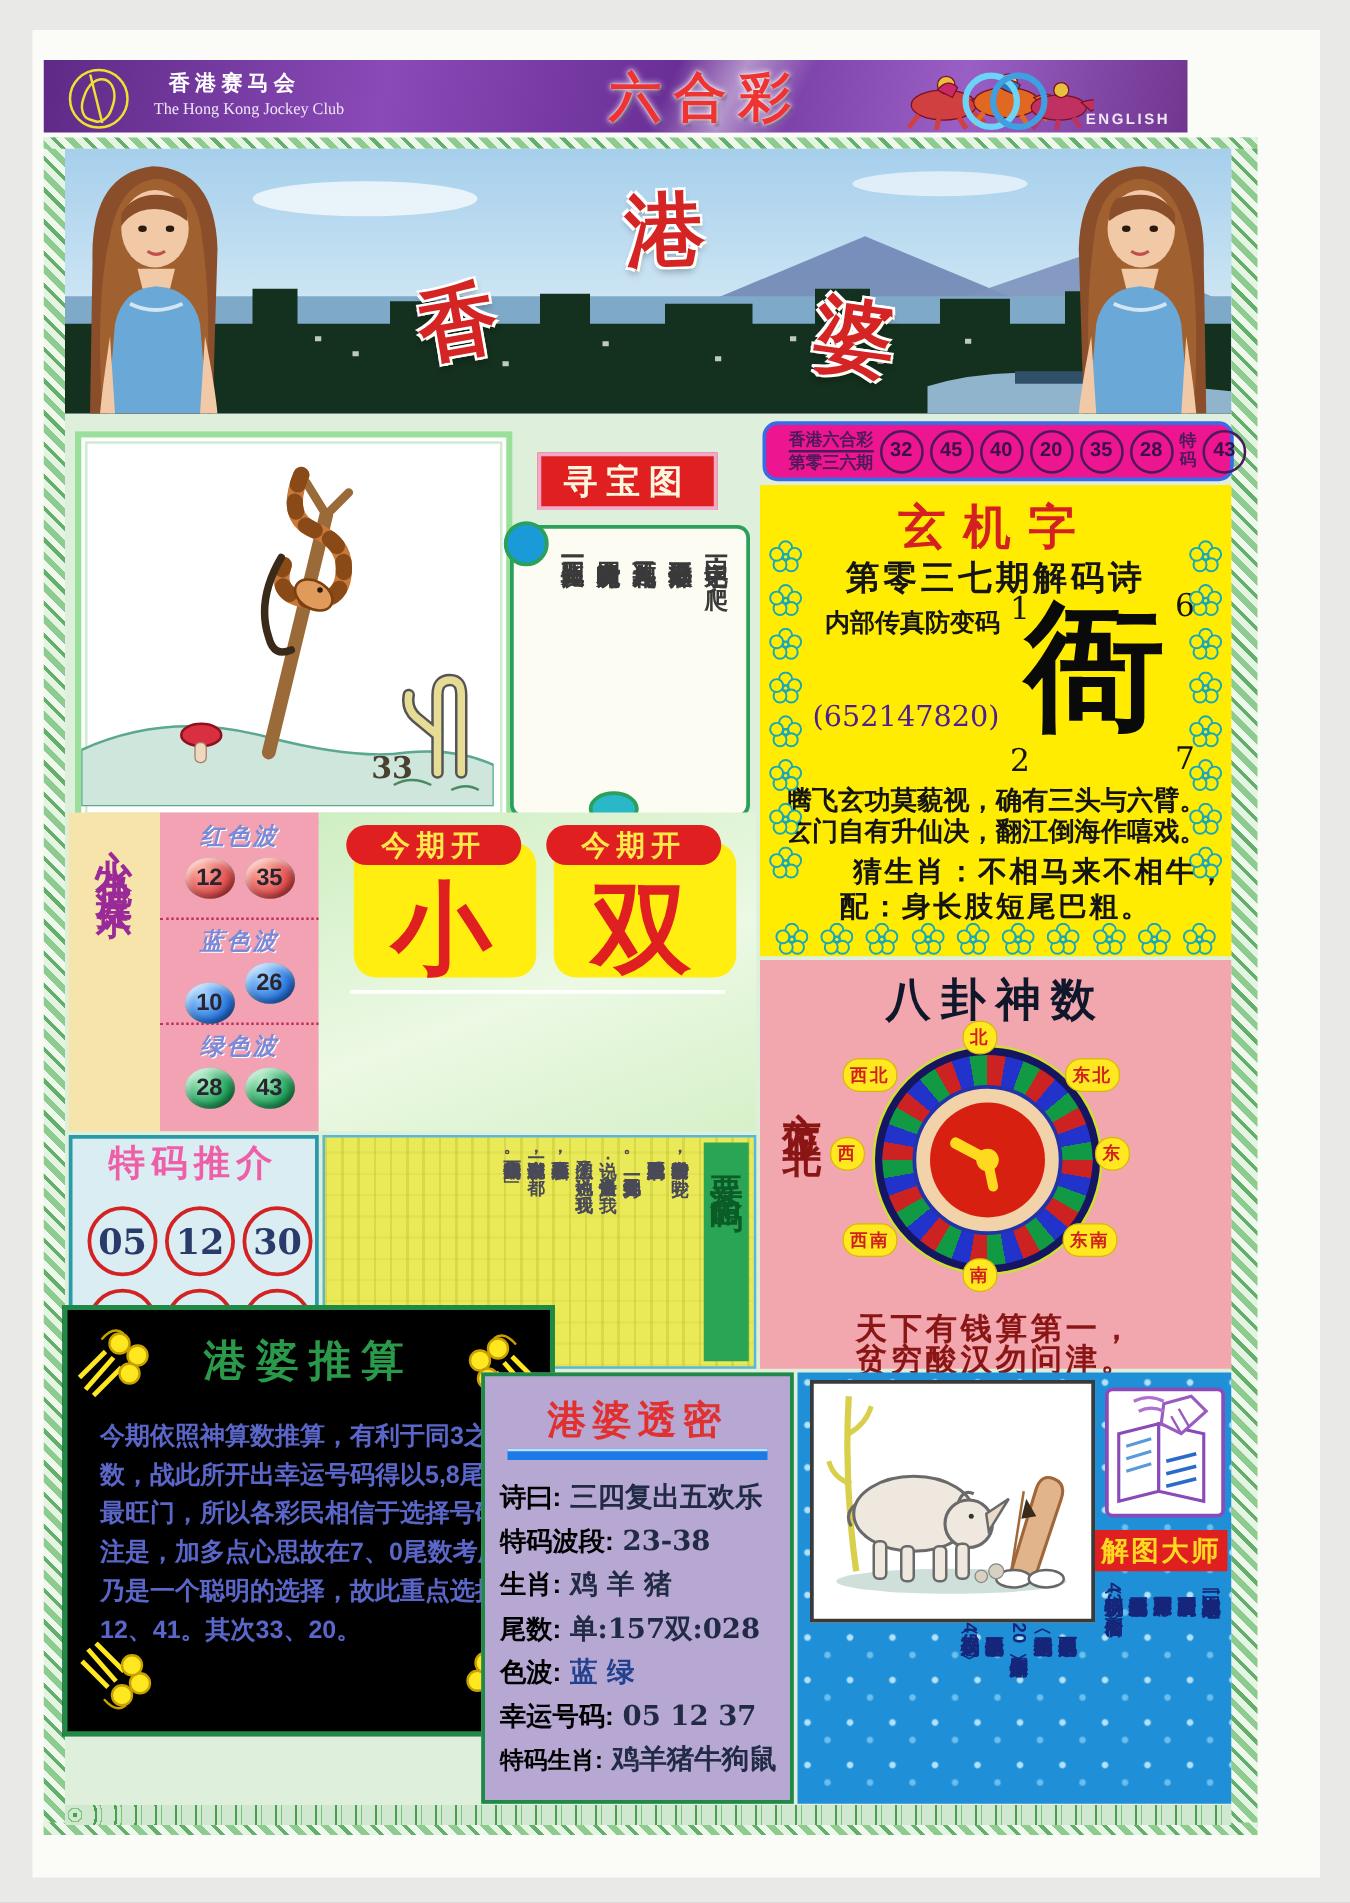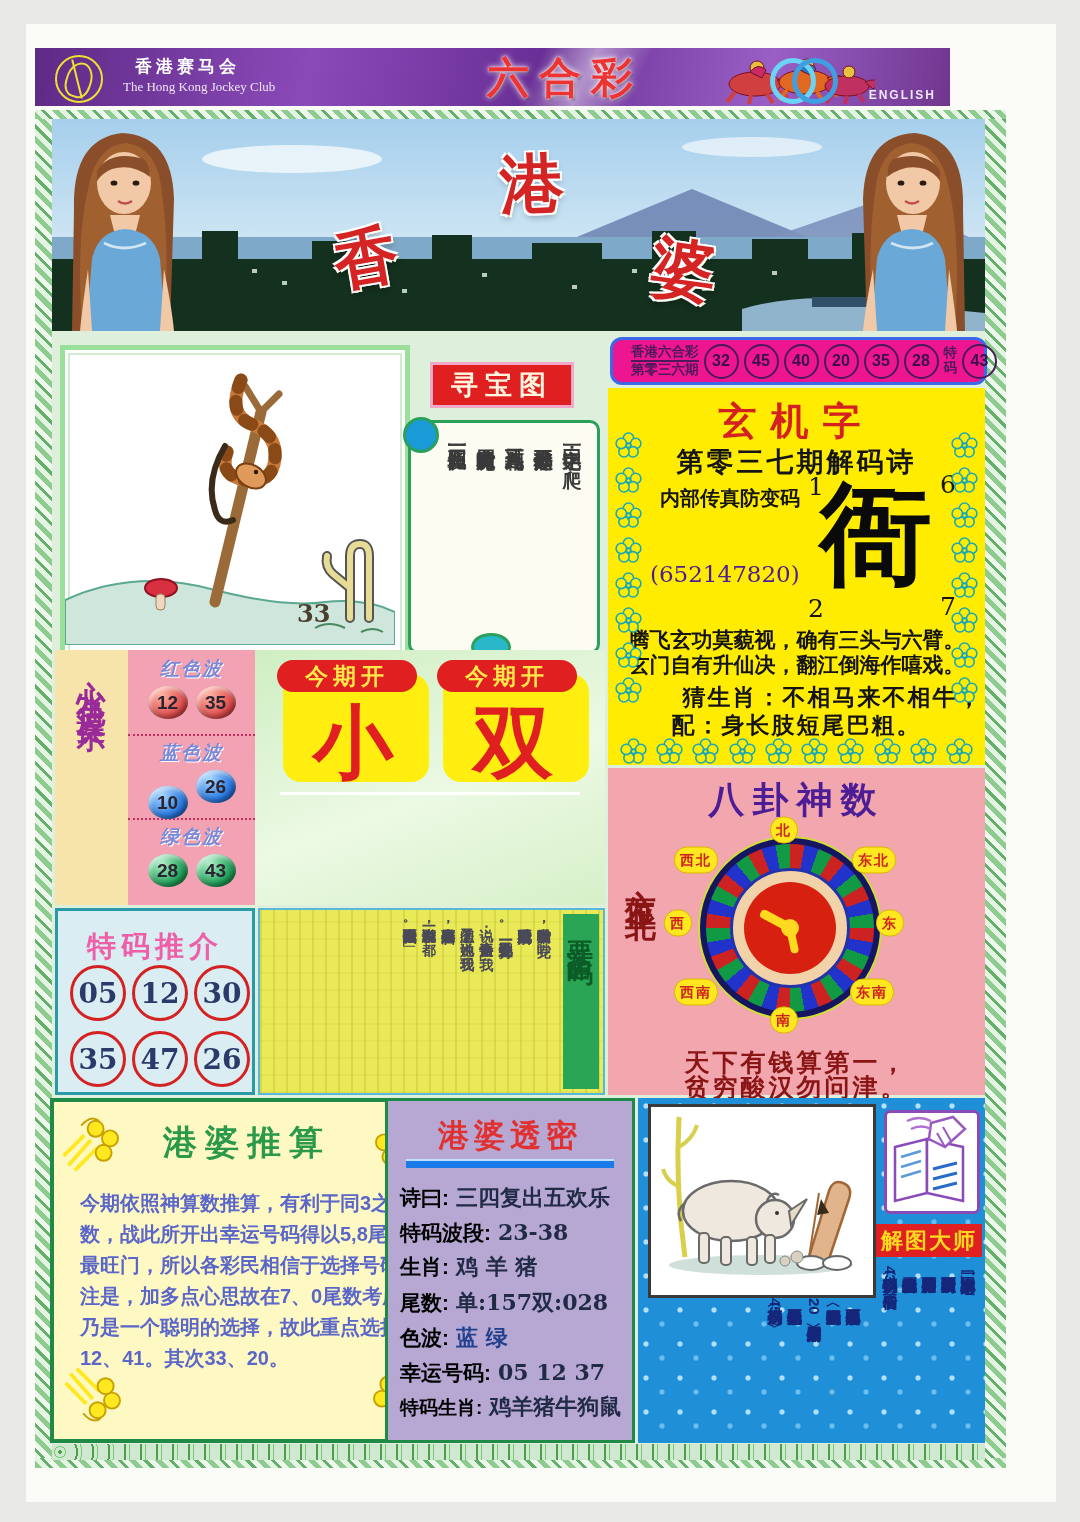--- a/index.html
+++ b/index.html
@@ -69,43 +69,43 @@
   .draw{left:255px;top:650px;width:350px;height:255px;background:linear-gradient(160deg,#cfeec2,#ecf9e4 55%,#d6f0c8);}
   .dbox{position:absolute;top:10px;width:152px;height:122px;}
   .dbox .yellow{position:absolute;left:6px;top:14px;right:0;bottom:0;background:#ffee10;border-radius:18px;}
   .dbox .pill{position:absolute;left:0;top:0;width:140px;height:32px;background:#e02020;border-radius:16px;color:#ffe84a;font-size:23px;font-weight:bold;letter-spacing:5px;display:flex;align-items:center;justify-content:center;}
   .dbox .bigch{position:absolute;left:0;right:0;top:30px;text-align:center;font-size:80px;font-weight:bold;color:#e02020;font-family:"DejaVu Serif",serif;}
   .dline{position:absolute;left:25px;top:142px;width:300px;height:3px;background:#fff;}
   .lucky{position:absolute;left:42px;top:150px;font-size:23px;font-weight:bold;color:#3a6ad8;line-height:27px;letter-spacing:2px;}
   .lucky .v{margin-left:6px;}
   
   .picks{left:55px;top:908px;width:200px;height:187px;background:#d9edf2;border:3px solid #2a9aa8;box-sizing:border-box;}
-  .picks-title{position:absolute;top:16px;width:100%;text-align:center;font-size:29px;font-weight:bold;color:#ee5fa8;letter-spacing:5px;font-family:"DejaVu Serif",serif;}
+  .picks-title{position:absolute;top:0;width:100%;text-align:center;font-size:29px;font-weight:bold;color:#ee5fa8;letter-spacing:5px;font-family:"DejaVu Serif",serif;}
   .pick{position:absolute;width:50px;height:50px;border:3px solid #d42222;border-radius:50%;display:flex;align-items:center;justify-content:center;font-size:28px;font-weight:bold;color:#2a3a6a;font-family:"DejaVu Serif",serif;}
   
   .joke{left:258px;top:908px;width:347px;height:187px;background:#eaea58;border:2px solid #58b8d8;box-sizing:border-box;background-image:repeating-linear-gradient(90deg,rgba(170,170,30,.28) 0 2px,transparent 2px 13px),repeating-linear-gradient(0deg,rgba(200,200,60,.2) 0 2px,transparent 2px 17px);}
   .joke-text{position:absolute;left:10px;top:8px;bottom:8px;right:48px;writing-mode:vertical-rl;font-size:14px;font-weight:bold;color:#4a4a58;line-height:1.12;}
   .joke-text div{margin:0 3.5px;}
   .joke-strip{position:absolute;right:4px;top:4px;bottom:4px;width:36px;background:#2aa455;display:flex;justify-content:center;}
   .joke-strip div{writing-mode:vertical-rl;font-size:26px;font-weight:bold;color:#0c5c28;letter-spacing:7px;margin-top:6px;font-family:"DejaVu Serif",serif;}
   
   .bagua{left:608px;top:768px;width:377px;height:327px;background:#f2a6ae;}
-  .bg-title{position:absolute;top:8px;width:100%;text-align:center;font-size:36px;font-weight:bold;color:#4c1d95;letter-spacing:8px;font-family:"DejaVu Serif",serif;}
+  .bg-title{position:absolute;top:8px;width:100%;text-align:center;font-size:36px;font-weight:bold;color:#0f172a;letter-spacing:8px;font-family:"DejaVu Serif",serif;}
   .bg-note{position:absolute;left:12px;top:96px;writing-mode:vertical-rl;font-size:31px;font-weight:bold;color:#8a1515;letter-spacing:7px;font-family:"DejaVu Serif",serif;}
   .wheel{position:absolute;left:92px;top:70px;width:168px;height:168px;border-radius:50%;border:6px solid #151560;background:repeating-conic-gradient(#cc2222 0 10deg,#2233cc 10deg 20deg,#119944 20deg 30deg);box-shadow:0 0 0 2px #cde22a;}
   .wheel-in{position:absolute;left:24px;top:24px;right:24px;bottom:24px;border-radius:50%;background:#f2d2a8;border:3px solid #2233aa;}
   .wheel-c{position:absolute;left:50%;top:50%;width:92px;height:92px;border-radius:50%;background:#d82010;transform:translate(-50%,-50%);}
   .hand{position:absolute;left:50%;top:50%;background:#ffd820;border-radius:4px;transform-origin:50% 92%;}
   .hand.h1{width:9px;height:36px;transform:translate(-50%,-92%) rotate(-62deg);}
   .hand.h2{width:8px;height:28px;transform:translate(-50%,-92%) rotate(168deg);}
   .hub{position:absolute;left:50%;top:50%;width:18px;height:18px;border-radius:50%;background:#ffd820;transform:translate(-50%,-50%);}
   .dirpill{position:absolute;transform:translate(-50%,-50%);background:#ffe820;border:1px solid #d8b800;border-radius:13px;height:25px;padding:0 5px;display:flex;align-items:center;color:#d02020;font-size:14px;font-weight:bold;letter-spacing:2px;white-space:nowrap;}
   .bg-cpl{position:absolute;left:0;width:100%;text-align:center;font-size:25px;font-weight:bold;color:#8a1515;letter-spacing:3px;}
   
-  .tuisuan{left:50px;top:1098px;width:394px;height:345px;background:#fef9c3;border:4px solid #1f8a46;box-sizing:border-box;}
+  .tuisuan{left:50px;top:1044px;width:394px;height:345px;background:#000000;border:4px solid #1f8a46;box-sizing:border-box;}
   .ts-title{position:absolute;top:18px;width:100%;text-align:center;font-size:34px;font-weight:bold;color:#2a9a4a;letter-spacing:8px;font-family:"DejaVu Serif",serif;}
   .ts-body{position:absolute;left:26px;right:18px;top:86px;font-size:20px;font-weight:bold;color:#5a66c8;line-height:31px;}
   .bouquet{position:absolute;width:64px;height:64px;}
   .toumi{left:385px;top:1098px;width:250px;height:345px;background:#b6a8d2;border:3px solid #1f8a46;box-sizing:border-box;}
   .tm-title{position:absolute;top:14px;width:100%;text-align:center;font-size:31px;font-weight:bold;color:#e03030;letter-spacing:5px;font-family:"DejaVu Serif",serif;}
   .tm-bar{position:absolute;top:58px;left:18px;right:18px;height:7px;background:#1a7ae8;border-top:2px solid #bfe0ff;}
   .tm-rows{position:absolute;top:82px;left:12px;right:8px;display:flex;flex-direction:column;gap:5.5px;}
   .tm-row{display:flex;align-items:baseline;}
   .tm-l{font-size:21px;font-weight:bold;color:#000000;white-space:nowrap;}
   .tm-v{font-size:22px;font-weight:bold;color:#222b46;margin-left:7px;font-family:"DejaVu Serif",serif;white-space:nowrap;}

